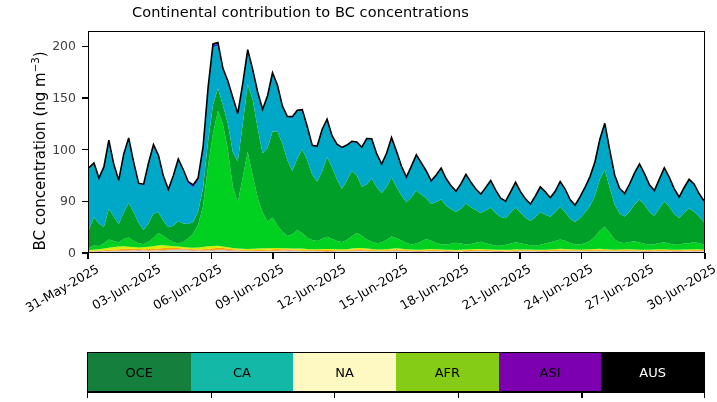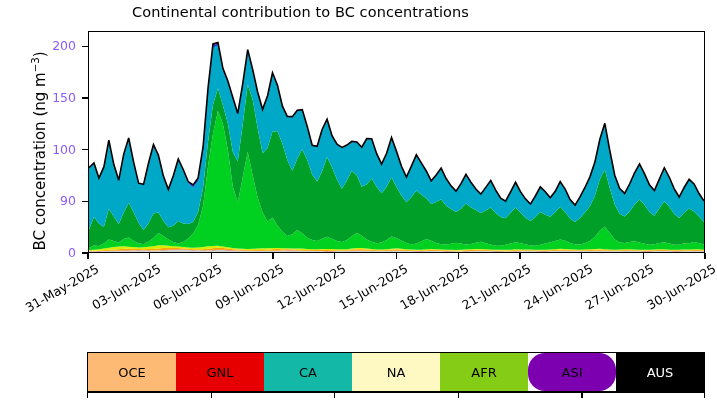--- a/index.html
+++ b/index.html
@@ -66,21 +66,21 @@
     position: absolute;
     right: 0;
     width: 6px;
     height: 1.3px;
     background: #000;
   }
   .ytick-label {
     position: absolute;
     text-align: right;
     font-size: 12.5px;
-    color: #8b5cf6;
+    color: #404040;
     width: 40px;
   }
   
   .xtick {
     position: absolute;
     width: 1.3px;
     height: 6px;
     background: #000;
   }
   .xtick-label {
@@ -191,26 +191,25 @@
         <path d="M 0.00 197.59 L 4.96 184.90 L 9.92 191.55 L 14.88 195.03 L 19.84 176.82 L 24.80 184.39 L 29.76 191.96 L 34.72 180.50 L 39.68 170.68 L 44.64 180.30 L 49.60 190.84 L 54.56 197.90 L 59.52 191.25 L 64.48 181.53 L 69.44 180.60 L 74.40 188.69 L 79.35 195.24 L 84.31 193.70 L 89.27 188.89 L 94.23 191.55 L 99.19 192.07 L 104.15 190.12 L 109.11 179.68 L 114.07 155.64 L 119.03 109.80 L 123.99 72.75 L 128.95 56.28 L 133.91 73.27 L 138.87 91.48 L 143.83 119.93 L 148.79 129.54 L 153.75 91.99 L 158.71 52.19 L 163.67 67.43 L 168.63 95.88 L 173.59 121.15 L 178.55 115.93 L 183.51 99.46 L 188.47 99.36 L 193.43 111.84 L 198.39 128.32 L 203.35 138.75 L 208.31 126.47 L 213.27 117.37 L 218.23 127.91 L 223.19 142.44 L 228.15 149.60 L 233.10 139.16 L 238.06 124.94 L 243.02 135.17 L 247.98 147.55 L 252.94 156.87 L 257.90 148.58 L 262.86 138.86 L 267.82 143.46 L 272.78 154.72 L 277.74 152.16 L 282.70 146.43 L 287.66 155.02 L 292.62 161.27 L 297.58 154.82 L 302.54 145.20 L 307.50 154.92 L 312.46 163.52 L 317.42 170.17 L 322.38 165.36 L 327.34 158.40 L 332.30 162.39 L 337.26 166.18 L 342.22 171.91 L 347.18 170.07 L 352.14 167.30 L 357.10 173.65 L 362.06 176.92 L 367.02 180.09 L 371.98 176.82 L 376.94 171.50 L 381.90 175.28 L 386.85 178.05 L 391.81 181.12 L 396.77 178.46 L 401.73 175.59 L 406.69 181.01 L 411.65 185.11 L 416.61 186.13 L 421.57 180.81 L 426.53 175.39 L 431.49 180.60 L 436.45 185.72 L 441.41 188.89 L 446.37 185.00 L 451.33 179.99 L 456.29 182.86 L 461.25 184.70 L 466.21 180.30 L 471.17 174.87 L 476.13 180.09 L 481.09 186.54 L 486.05 189.92 L 491.01 185.93 L 495.97 180.60 L 500.93 174.26 L 505.89 163.72 L 510.85 147.25 L 515.81 137.42 L 520.77 156.05 L 525.73 172.62 L 530.69 181.73 L 535.65 184.49 L 540.60 179.38 L 545.56 172.42 L 550.52 167.51 L 555.48 172.83 L 560.44 179.89 L 565.40 183.67 L 570.36 176.31 L 575.32 169.25 L 580.28 174.67 L 585.24 181.93 L 590.20 186.03 L 595.16 180.60 L 600.12 176.51 L 605.08 179.38 L 610.04 184.60 L 615.00 190.02 L 615.00 212.53 L 610.04 211.20 L 605.08 210.07 L 600.12 211.30 L 595.16 211.30 L 590.20 212.63 L 585.24 212.63 L 580.28 211.51 L 575.32 210.18 L 570.36 211.10 L 565.40 212.33 L 560.44 212.63 L 555.48 211.71 L 550.52 210.48 L 545.56 209.26 L 540.60 210.07 L 535.65 211.10 L 530.69 210.38 L 525.73 207.41 L 520.77 201.07 L 515.81 194.73 L 510.85 198.41 L 505.89 204.65 L 500.93 209.05 L 495.97 211.30 L 491.01 212.53 L 486.05 212.43 L 481.09 211.10 L 476.13 208.74 L 471.17 207.62 L 466.21 208.95 L 461.25 210.28 L 456.29 211.51 L 451.33 212.73 L 446.37 213.66 L 441.41 213.45 L 436.45 212.33 L 431.49 211.30 L 426.53 210.18 L 421.57 211.51 L 416.61 212.73 L 411.65 213.76 L 406.69 213.76 L 401.73 212.43 L 396.77 211.20 L 391.81 209.77 L 386.85 210.79 L 381.90 212.12 L 376.94 212.43 L 371.98 211.61 L 367.02 210.79 L 362.06 211.71 L 357.10 212.53 L 352.14 212.33 L 347.18 211.00 L 342.22 208.74 L 337.26 207.11 L 332.30 209.46 L 327.34 211.61 L 322.38 212.43 L 317.42 211.10 L 312.46 208.54 L 307.50 206.08 L 302.54 204.55 L 297.58 208.03 L 292.62 210.38 L 287.66 211.30 L 282.70 209.87 L 277.74 207.41 L 272.78 203.83 L 267.82 200.76 L 262.86 204.34 L 257.90 207.93 L 252.94 210.07 L 247.98 208.95 L 243.02 206.80 L 238.06 204.75 L 233.10 206.70 L 228.15 208.95 L 223.19 207.93 L 218.23 205.67 L 213.27 201.27 L 208.31 198.10 L 203.35 202.20 L 198.39 204.04 L 193.43 199.84 L 188.47 193.50 L 183.51 185.41 L 178.55 189.61 L 173.59 180.50 L 168.63 165.46 L 163.67 143.15 L 158.71 119.72 L 153.75 145.20 L 148.79 170.47 L 143.83 154.72 L 138.87 118.08 L 133.91 91.68 L 128.95 78.79 L 123.99 101.40 L 119.03 134.35 L 114.07 174.06 L 109.11 192.99 L 104.15 201.38 L 99.19 206.39 L 94.23 209.97 L 89.27 211.40 L 84.31 210.07 L 79.35 207.52 L 74.40 204.04 L 69.44 201.07 L 64.48 206.08 L 59.52 209.67 L 54.56 212.22 L 49.60 211.30 L 44.64 208.95 L 39.68 205.47 L 34.72 207.11 L 29.76 210.38 L 24.80 208.95 L 19.84 207.52 L 14.88 211.40 L 9.92 214.07 L 4.96 213.55 L 0.00 216.01 Z" fill="#00a028" stroke="none" shape-rendering="geometricPrecision"></path>
         <path d="M 0.00 136.20 L 4.96 131.69 L 9.92 146.53 L 14.88 135.68 L 19.84 109.28 L 24.80 133.23 L 29.76 148.99 L 34.72 123.20 L 39.68 107.24 L 44.64 131.18 L 49.60 151.95 L 54.56 152.87 L 59.52 131.90 L 64.48 113.99 L 69.44 125.35 L 74.40 145.71 L 79.35 158.40 L 84.31 144.59 L 89.27 127.50 L 94.23 138.34 L 99.19 151.13 L 104.15 155.33 L 109.11 148.99 L 114.07 118.80 L 119.03 60.68 L 123.99 15.45 L 128.95 13.30 L 133.91 38.47 L 138.87 50.55 L 143.83 66.72 L 148.79 82.47 L 153.75 53.11 L 158.71 19.44 L 163.67 38.78 L 168.63 61.09 L 173.59 78.18 L 178.55 64.77 L 183.51 42.16 L 188.47 54.33 L 193.43 75.00 L 198.39 85.34 L 203.35 85.54 L 208.31 79.40 L 213.27 78.48 L 218.23 95.16 L 223.19 113.79 L 228.15 114.81 L 233.10 98.23 L 238.06 88.10 L 243.02 104.47 L 247.98 112.76 L 252.94 115.93 L 257.90 113.79 L 262.86 110.20 L 267.82 110.72 L 272.78 115.83 L 277.74 107.13 L 282.70 107.54 L 287.66 122.28 L 292.62 132.61 L 297.58 122.07 L 302.54 106.32 L 307.50 120.13 L 312.46 134.87 L 317.42 145.61 L 322.38 134.66 L 327.34 123.61 L 332.30 131.69 L 337.26 139.57 L 342.22 149.40 L 347.18 143.46 L 352.14 136.60 L 357.10 147.04 L 362.06 154.41 L 367.02 159.63 L 371.98 152.26 L 376.94 142.85 L 381.90 150.73 L 386.85 157.58 L 391.81 162.70 L 396.77 155.94 L 401.73 148.99 L 406.69 158.50 L 411.65 166.69 L 416.61 169.76 L 421.57 160.34 L 426.53 150.83 L 431.49 160.14 L 436.45 167.30 L 441.41 172.52 L 446.37 164.54 L 451.33 155.43 L 456.29 160.34 L 461.25 166.28 L 466.21 159.83 L 471.17 150.32 L 476.13 157.58 L 481.09 168.12 L 486.05 173.54 L 491.01 165.46 L 495.97 156.05 L 500.93 145.61 L 505.89 130.98 L 510.85 108.36 L 515.81 92.40 L 520.77 119.21 L 525.73 143.97 L 530.69 157.17 L 535.65 161.98 L 540.60 152.77 L 545.56 141.72 L 550.52 132.72 L 555.48 142.13 L 560.44 153.28 L 565.40 159.12 L 570.36 147.66 L 575.32 136.50 L 580.28 146.02 L 585.24 157.38 L 590.20 165.56 L 595.16 156.05 L 600.12 147.86 L 605.08 152.77 L 610.04 162.08 L 615.00 169.55 L 615.00 190.02 L 610.04 184.60 L 605.08 179.38 L 600.12 176.51 L 595.16 180.60 L 590.20 186.03 L 585.24 181.93 L 580.28 174.67 L 575.32 169.25 L 570.36 176.31 L 565.40 183.67 L 560.44 179.89 L 555.48 172.83 L 550.52 167.51 L 545.56 172.42 L 540.60 179.38 L 535.65 184.49 L 530.69 181.73 L 525.73 172.62 L 520.77 156.05 L 515.81 137.42 L 510.85 147.25 L 505.89 163.72 L 500.93 174.26 L 495.97 180.60 L 491.01 185.93 L 486.05 189.92 L 481.09 186.54 L 476.13 180.09 L 471.17 174.87 L 466.21 180.30 L 461.25 184.70 L 456.29 182.86 L 451.33 179.99 L 446.37 185.00 L 441.41 188.89 L 436.45 185.72 L 431.49 180.60 L 426.53 175.39 L 421.57 180.81 L 416.61 186.13 L 411.65 185.11 L 406.69 181.01 L 401.73 175.59 L 396.77 178.46 L 391.81 181.12 L 386.85 178.05 L 381.90 175.28 L 376.94 171.50 L 371.98 176.82 L 367.02 180.09 L 362.06 176.92 L 357.10 173.65 L 352.14 167.30 L 347.18 170.07 L 342.22 171.91 L 337.26 166.18 L 332.30 162.39 L 327.34 158.40 L 322.38 165.36 L 317.42 170.17 L 312.46 163.52 L 307.50 154.92 L 302.54 145.20 L 297.58 154.82 L 292.62 161.27 L 287.66 155.02 L 282.70 146.43 L 277.74 152.16 L 272.78 154.72 L 267.82 143.46 L 262.86 138.86 L 257.90 148.58 L 252.94 156.87 L 247.98 147.55 L 243.02 135.17 L 238.06 124.94 L 233.10 139.16 L 228.15 149.60 L 223.19 142.44 L 218.23 127.91 L 213.27 117.37 L 208.31 126.47 L 203.35 138.75 L 198.39 128.32 L 193.43 111.84 L 188.47 99.36 L 183.51 99.46 L 178.55 115.93 L 173.59 121.15 L 168.63 95.88 L 163.67 67.43 L 158.71 52.19 L 153.75 91.99 L 148.79 129.54 L 143.83 119.93 L 138.87 91.48 L 133.91 73.27 L 128.95 56.28 L 123.99 72.75 L 119.03 109.80 L 114.07 155.64 L 109.11 179.68 L 104.15 190.12 L 99.19 192.07 L 94.23 191.55 L 89.27 188.89 L 84.31 193.70 L 79.35 195.24 L 74.40 188.69 L 69.44 180.60 L 64.48 181.53 L 59.52 191.25 L 54.56 197.90 L 49.60 190.84 L 44.64 180.30 L 39.68 170.68 L 34.72 180.50 L 29.76 191.96 L 24.80 184.39 L 19.84 176.82 L 14.88 195.03 L 9.92 191.55 L 4.96 184.90 L 0.00 197.59 Z" fill="#00a8c8" stroke="none" shape-rendering="geometricPrecision"></path>
         <path d="M 0.00 135.89 L 4.96 131.28 L 9.92 146.22 L 14.88 135.27 L 19.84 108.67 L 24.80 132.72 L 29.76 148.58 L 34.72 122.59 L 39.68 106.42 L 44.64 130.57 L 49.60 151.54 L 54.56 152.57 L 59.52 131.39 L 64.48 113.17 L 69.44 124.12 L 74.40 144.79 L 79.35 157.79 L 84.31 144.18 L 89.27 127.19 L 94.23 137.83 L 99.19 150.21 L 104.15 153.90 L 109.11 147.14 L 114.07 116.55 L 119.03 58.02 L 123.99 13.40 L 128.95 11.67 L 133.91 37.25 L 138.87 49.63 L 143.83 66.00 L 148.79 81.86 L 153.75 52.29 L 158.71 18.42 L 163.67 37.96 L 168.63 60.47 L 173.59 77.67 L 178.55 64.16 L 183.51 41.34 L 188.47 53.72 L 193.43 74.49 L 198.39 84.93 L 203.35 85.03 L 208.31 78.79 L 213.27 77.97 L 218.23 94.75 L 223.19 113.48 L 228.15 114.50 L 233.10 97.82 L 238.06 87.59 L 243.02 104.07 L 247.98 112.46 L 252.94 115.63 L 257.90 113.38 L 262.86 109.69 L 267.82 110.31 L 272.78 115.53 L 277.74 106.83 L 282.70 107.13 L 287.66 121.97 L 292.62 132.31 L 297.58 121.67 L 302.54 105.80 L 307.50 119.72 L 312.46 134.56 L 317.42 145.30 L 322.38 134.35 L 327.34 123.20 L 332.30 131.28 L 337.26 139.27 L 342.22 149.09 L 347.18 143.15 L 352.14 136.30 L 357.10 146.73 L 362.06 154.10 L 367.02 159.42 L 371.98 151.95 L 376.94 142.54 L 381.90 150.42 L 386.85 157.27 L 391.81 162.39 L 396.77 155.64 L 401.73 148.68 L 406.69 158.30 L 411.65 166.48 L 416.61 169.45 L 421.57 160.04 L 426.53 150.52 L 431.49 159.83 L 436.45 167.10 L 441.41 172.32 L 446.37 164.23 L 451.33 155.13 L 456.29 160.04 L 461.25 165.97 L 466.21 159.53 L 471.17 149.91 L 476.13 157.27 L 481.09 167.81 L 486.05 173.34 L 491.01 165.15 L 495.97 155.74 L 500.93 145.20 L 505.89 130.47 L 510.85 107.75 L 515.81 91.79 L 520.77 118.70 L 525.73 143.56 L 530.69 156.87 L 535.65 161.67 L 540.60 152.36 L 545.56 141.31 L 550.52 132.31 L 555.48 141.82 L 560.44 152.98 L 565.40 158.81 L 570.36 147.35 L 575.32 136.09 L 580.28 145.61 L 585.24 157.07 L 590.20 165.26 L 595.16 155.74 L 600.12 147.55 L 605.08 152.36 L 610.04 161.78 L 615.00 169.25 L 615.00 169.55 L 610.04 162.08 L 605.08 152.77 L 600.12 147.86 L 595.16 156.05 L 590.20 165.56 L 585.24 157.38 L 580.28 146.02 L 575.32 136.50 L 570.36 147.66 L 565.40 159.12 L 560.44 153.28 L 555.48 142.13 L 550.52 132.72 L 545.56 141.72 L 540.60 152.77 L 535.65 161.98 L 530.69 157.17 L 525.73 143.97 L 520.77 119.21 L 515.81 92.40 L 510.85 108.36 L 505.89 130.98 L 500.93 145.61 L 495.97 156.05 L 491.01 165.46 L 486.05 173.54 L 481.09 168.12 L 476.13 157.58 L 471.17 150.32 L 466.21 159.83 L 461.25 166.28 L 456.29 160.34 L 451.33 155.43 L 446.37 164.54 L 441.41 172.52 L 436.45 167.30 L 431.49 160.14 L 426.53 150.83 L 421.57 160.34 L 416.61 169.76 L 411.65 166.69 L 406.69 158.50 L 401.73 148.99 L 396.77 155.94 L 391.81 162.70 L 386.85 157.58 L 381.90 150.73 L 376.94 142.85 L 371.98 152.26 L 367.02 159.63 L 362.06 154.41 L 357.10 147.04 L 352.14 136.60 L 347.18 143.46 L 342.22 149.40 L 337.26 139.57 L 332.30 131.69 L 327.34 123.61 L 322.38 134.66 L 317.42 145.61 L 312.46 134.87 L 307.50 120.13 L 302.54 106.32 L 297.58 122.07 L 292.62 132.61 L 287.66 122.28 L 282.70 107.54 L 277.74 107.13 L 272.78 115.83 L 267.82 110.72 L 262.86 110.20 L 257.90 113.79 L 252.94 115.93 L 247.98 112.76 L 243.02 104.47 L 238.06 88.10 L 233.10 98.23 L 228.15 114.81 L 223.19 113.79 L 218.23 95.16 L 213.27 78.48 L 208.31 79.40 L 203.35 85.54 L 198.39 85.34 L 193.43 75.00 L 188.47 54.33 L 183.51 42.16 L 178.55 64.77 L 173.59 78.18 L 168.63 61.09 L 163.67 38.78 L 158.71 19.44 L 153.75 53.11 L 148.79 82.47 L 143.83 66.72 L 138.87 50.55 L 133.91 38.47 L 128.95 13.30 L 123.99 15.45 L 119.03 60.68 L 114.07 118.80 L 109.11 148.99 L 104.15 155.33 L 99.19 151.13 L 94.23 138.34 L 89.27 127.50 L 84.31 144.59 L 79.35 158.40 L 74.40 145.71 L 69.44 125.35 L 64.48 113.99 L 59.52 131.90 L 54.56 152.87 L 49.60 151.95 L 44.64 131.18 L 39.68 107.24 L 34.72 123.20 L 29.76 148.99 L 24.80 133.23 L 19.84 109.28 L 14.88 135.68 L 9.92 146.53 L 4.96 131.69 L 0.00 136.20 Z" fill="#0030e0" stroke="none" shape-rendering="geometricPrecision"></path>
         <path d="M 0.00 135.68 L 4.96 131.08 L 9.92 146.02 L 14.88 134.97 L 19.84 108.26 L 24.80 132.41 L 29.76 148.27 L 34.72 122.18 L 39.68 105.91 L 44.64 130.16 L 49.60 151.24 L 54.56 152.36 L 59.52 131.08 L 64.48 112.66 L 69.44 123.30 L 74.40 144.18 L 79.35 157.38 L 84.31 143.87 L 89.27 126.99 L 94.23 137.53 L 99.19 149.60 L 104.15 152.98 L 109.11 145.92 L 114.07 115.01 L 119.03 56.18 L 123.99 11.97 L 128.95 10.54 L 133.91 36.43 L 138.87 49.01 L 143.83 65.49 L 148.79 81.45 L 153.75 51.78 L 158.71 17.70 L 163.67 37.45 L 168.63 60.07 L 173.59 77.36 L 178.55 63.75 L 183.51 40.83 L 188.47 53.31 L 193.43 74.19 L 198.39 84.62 L 203.35 84.73 L 208.31 78.38 L 213.27 77.67 L 218.23 94.45 L 223.19 113.27 L 228.15 114.30 L 233.10 97.52 L 238.06 87.28 L 243.02 103.76 L 247.98 112.25 L 252.94 115.42 L 257.90 113.07 L 262.86 109.39 L 267.82 110.00 L 272.78 115.32 L 277.74 106.62 L 282.70 106.83 L 287.66 121.77 L 292.62 132.10 L 297.58 121.36 L 302.54 105.50 L 307.50 119.41 L 312.46 134.35 L 317.42 145.10 L 322.38 134.15 L 327.34 122.89 L 332.30 130.98 L 337.26 139.06 L 342.22 148.88 L 347.18 142.95 L 352.14 136.09 L 357.10 146.53 L 362.06 153.90 L 367.02 159.22 L 371.98 151.75 L 376.94 142.33 L 381.90 150.21 L 386.85 157.07 L 391.81 162.19 L 396.77 155.43 L 401.73 148.47 L 406.69 158.09 L 411.65 166.28 L 416.61 169.25 L 421.57 159.83 L 426.53 150.32 L 431.49 159.63 L 436.45 166.89 L 441.41 172.11 L 446.37 164.03 L 451.33 154.92 L 456.29 159.83 L 461.25 165.77 L 466.21 159.32 L 471.17 149.60 L 476.13 157.07 L 481.09 167.61 L 486.05 173.13 L 491.01 164.95 L 495.97 155.53 L 500.93 144.89 L 505.89 130.16 L 510.85 107.34 L 515.81 91.38 L 520.77 118.39 L 525.73 143.26 L 530.69 156.66 L 535.65 161.47 L 540.60 152.06 L 545.56 141.00 L 550.52 132.00 L 555.48 141.62 L 560.44 152.77 L 565.40 158.60 L 570.36 147.14 L 575.32 135.79 L 580.28 145.30 L 585.24 156.87 L 590.20 165.05 L 595.16 155.53 L 600.12 147.35 L 605.08 152.06 L 610.04 161.57 L 615.00 169.04 L 615.00 169.25 L 610.04 161.78 L 605.08 152.36 L 600.12 147.55 L 595.16 155.74 L 590.20 165.26 L 585.24 157.07 L 580.28 145.61 L 575.32 136.09 L 570.36 147.35 L 565.40 158.81 L 560.44 152.98 L 555.48 141.82 L 550.52 132.31 L 545.56 141.31 L 540.60 152.36 L 535.65 161.67 L 530.69 156.87 L 525.73 143.56 L 520.77 118.70 L 515.81 91.79 L 510.85 107.75 L 505.89 130.47 L 500.93 145.20 L 495.97 155.74 L 491.01 165.15 L 486.05 173.34 L 481.09 167.81 L 476.13 157.27 L 471.17 149.91 L 466.21 159.53 L 461.25 165.97 L 456.29 160.04 L 451.33 155.13 L 446.37 164.23 L 441.41 172.32 L 436.45 167.10 L 431.49 159.83 L 426.53 150.52 L 421.57 160.04 L 416.61 169.45 L 411.65 166.48 L 406.69 158.30 L 401.73 148.68 L 396.77 155.64 L 391.81 162.39 L 386.85 157.27 L 381.90 150.42 L 376.94 142.54 L 371.98 151.95 L 367.02 159.42 L 362.06 154.10 L 357.10 146.73 L 352.14 136.30 L 347.18 143.15 L 342.22 149.09 L 337.26 139.27 L 332.30 131.28 L 327.34 123.20 L 322.38 134.35 L 317.42 145.30 L 312.46 134.56 L 307.50 119.72 L 302.54 105.80 L 297.58 121.67 L 292.62 132.31 L 287.66 121.97 L 282.70 107.13 L 277.74 106.83 L 272.78 115.53 L 267.82 110.31 L 262.86 109.69 L 257.90 113.38 L 252.94 115.63 L 247.98 112.46 L 243.02 104.07 L 238.06 87.59 L 233.10 97.82 L 228.15 114.50 L 223.19 113.48 L 218.23 94.75 L 213.27 77.97 L 208.31 78.79 L 203.35 85.03 L 198.39 84.93 L 193.43 74.49 L 188.47 53.72 L 183.51 41.34 L 178.55 64.16 L 173.59 77.67 L 168.63 60.47 L 163.67 37.96 L 158.71 18.42 L 153.75 52.29 L 148.79 81.86 L 143.83 66.00 L 138.87 49.63 L 133.91 37.25 L 128.95 11.67 L 123.99 13.40 L 119.03 58.02 L 114.07 116.55 L 109.11 147.14 L 104.15 153.90 L 99.19 150.21 L 94.23 137.83 L 89.27 127.19 L 84.31 144.18 L 79.35 157.79 L 74.40 144.79 L 69.44 124.12 L 64.48 113.17 L 59.52 131.39 L 54.56 152.57 L 49.60 151.54 L 44.64 130.57 L 39.68 106.42 L 34.72 122.59 L 29.76 148.58 L 24.80 132.72 L 19.84 108.67 L 14.88 135.27 L 9.92 146.22 L 4.96 131.28 L 0.00 135.89 Z" fill="#7d00b0" stroke="none" shape-rendering="geometricPrecision"></path>
         <path d="M 0.00 135.63 L 4.96 131.03 L 9.92 145.97 L 14.88 134.92 L 19.84 108.21 L 24.80 132.36 L 29.76 148.22 L 34.72 122.13 L 39.68 105.86 L 44.64 130.11 L 49.60 151.19 L 54.56 152.31 L 59.52 131.03 L 64.48 112.61 L 69.44 123.25 L 74.40 144.13 L 79.35 157.33 L 84.31 143.82 L 89.27 126.93 L 94.23 137.47 L 99.19 149.55 L 104.15 152.93 L 109.11 145.87 L 114.07 114.96 L 119.03 56.13 L 123.99 11.92 L 128.95 10.49 L 133.91 36.38 L 138.87 48.96 L 143.83 65.44 L 148.79 81.40 L 153.75 51.73 L 158.71 17.65 L 163.67 37.40 L 168.63 60.01 L 173.59 77.31 L 178.55 63.70 L 183.51 40.78 L 188.47 53.26 L 193.43 74.13 L 198.39 84.57 L 203.35 84.67 L 208.31 78.33 L 213.27 77.61 L 218.23 94.40 L 223.19 113.22 L 228.15 114.25 L 233.10 97.47 L 238.06 87.23 L 243.02 103.71 L 247.98 112.20 L 252.94 115.37 L 257.90 113.02 L 262.86 109.33 L 267.82 109.95 L 272.78 115.27 L 277.74 106.57 L 282.70 106.78 L 287.66 121.72 L 292.62 132.05 L 297.58 121.31 L 302.54 105.45 L 307.50 119.36 L 312.46 134.30 L 317.42 145.05 L 322.38 134.10 L 327.34 122.84 L 332.30 130.93 L 337.26 139.01 L 342.22 148.83 L 347.18 142.90 L 352.14 136.04 L 357.10 146.48 L 362.06 153.85 L 367.02 159.17 L 371.98 151.70 L 376.94 142.28 L 381.90 150.16 L 386.85 157.02 L 391.81 162.13 L 396.77 155.38 L 401.73 148.42 L 406.69 158.04 L 411.65 166.23 L 416.61 169.20 L 421.57 159.78 L 426.53 150.27 L 431.49 159.58 L 436.45 166.84 L 441.41 172.06 L 446.37 163.98 L 451.33 154.87 L 456.29 159.78 L 461.25 165.72 L 466.21 159.27 L 471.17 149.55 L 476.13 157.02 L 481.09 167.56 L 486.05 173.08 L 491.01 164.90 L 495.97 155.48 L 500.93 144.84 L 505.89 130.11 L 510.85 107.29 L 515.81 91.33 L 520.77 118.34 L 525.73 143.20 L 530.69 156.61 L 535.65 161.42 L 540.60 152.00 L 545.56 140.95 L 550.52 131.95 L 555.48 141.57 L 560.44 152.72 L 565.40 158.55 L 570.36 147.09 L 575.32 135.73 L 580.28 145.25 L 585.24 156.81 L 590.20 165.00 L 595.16 155.48 L 600.12 147.30 L 605.08 152.00 L 610.04 161.52 L 615.00 168.99 L 615.00 169.04 L 610.04 161.57 L 605.08 152.06 L 600.12 147.35 L 595.16 155.53 L 590.20 165.05 L 585.24 156.87 L 580.28 145.30 L 575.32 135.79 L 570.36 147.14 L 565.40 158.60 L 560.44 152.77 L 555.48 141.62 L 550.52 132.00 L 545.56 141.00 L 540.60 152.06 L 535.65 161.47 L 530.69 156.66 L 525.73 143.26 L 520.77 118.39 L 515.81 91.38 L 510.85 107.34 L 505.89 130.16 L 500.93 144.89 L 495.97 155.53 L 491.01 164.95 L 486.05 173.13 L 481.09 167.61 L 476.13 157.07 L 471.17 149.60 L 466.21 159.32 L 461.25 165.77 L 456.29 159.83 L 451.33 154.92 L 446.37 164.03 L 441.41 172.11 L 436.45 166.89 L 431.49 159.63 L 426.53 150.32 L 421.57 159.83 L 416.61 169.25 L 411.65 166.28 L 406.69 158.09 L 401.73 148.47 L 396.77 155.43 L 391.81 162.19 L 386.85 157.07 L 381.90 150.21 L 376.94 142.33 L 371.98 151.75 L 367.02 159.22 L 362.06 153.90 L 357.10 146.53 L 352.14 136.09 L 347.18 142.95 L 342.22 148.88 L 337.26 139.06 L 332.30 130.98 L 327.34 122.89 L 322.38 134.15 L 317.42 145.10 L 312.46 134.35 L 307.50 119.41 L 302.54 105.50 L 297.58 121.36 L 292.62 132.10 L 287.66 121.77 L 282.70 106.83 L 277.74 106.62 L 272.78 115.32 L 267.82 110.00 L 262.86 109.39 L 257.90 113.07 L 252.94 115.42 L 247.98 112.25 L 243.02 103.76 L 238.06 87.28 L 233.10 97.52 L 228.15 114.30 L 223.19 113.27 L 218.23 94.45 L 213.27 77.67 L 208.31 78.38 L 203.35 84.73 L 198.39 84.62 L 193.43 74.19 L 188.47 53.31 L 183.51 40.83 L 178.55 63.75 L 173.59 77.36 L 168.63 60.07 L 163.67 37.45 L 158.71 17.70 L 153.75 51.78 L 148.79 81.45 L 143.83 65.49 L 138.87 49.01 L 133.91 36.43 L 128.95 10.54 L 123.99 11.97 L 119.03 56.18 L 114.07 115.01 L 109.11 145.92 L 104.15 152.98 L 99.19 149.60 L 94.23 137.53 L 89.27 126.99 L 84.31 143.87 L 79.35 157.38 L 74.40 144.18 L 69.44 123.30 L 64.48 112.66 L 59.52 131.08 L 54.56 152.36 L 49.60 151.24 L 44.64 130.16 L 39.68 105.91 L 34.72 122.18 L 29.76 148.27 L 24.80 132.41 L 19.84 108.26 L 14.88 134.97 L 9.92 146.02 L 4.96 131.08 L 0.00 135.68 Z" fill="#000000" stroke="none" shape-rendering="geometricPrecision"></path>
         <path d="M 0.00 135.63 L 4.96 131.03 L 9.92 145.97 L 14.88 134.92 L 19.84 108.21 L 24.80 132.36 L 29.76 148.22 L 34.72 122.13 L 39.68 105.86 L 44.64 130.11 L 49.60 151.19 L 54.56 152.31 L 59.52 131.03 L 64.48 112.61 L 69.44 123.25 L 74.40 144.13 L 79.35 157.33 L 84.31 143.82 L 89.27 126.93 L 94.23 137.47 L 99.19 149.55 L 104.15 152.93 L 109.11 145.87 L 114.07 114.96 L 119.03 56.13 L 123.99 11.92 L 128.95 10.49 L 133.91 36.38 L 138.87 48.96 L 143.83 65.44 L 148.79 81.40 L 153.75 51.73 L 158.71 17.65 L 163.67 37.40 L 168.63 60.01 L 173.59 77.31 L 178.55 63.70 L 183.51 40.78 L 188.47 53.26 L 193.43 74.13 L 198.39 84.57 L 203.35 84.67 L 208.31 78.33 L 213.27 77.61 L 218.23 94.40 L 223.19 113.22 L 228.15 114.25 L 233.10 97.47 L 238.06 87.23 L 243.02 103.71 L 247.98 112.20 L 252.94 115.37 L 257.90 113.02 L 262.86 109.33 L 267.82 109.95 L 272.78 115.27 L 277.74 106.57 L 282.70 106.78 L 287.66 121.72 L 292.62 132.05 L 297.58 121.31 L 302.54 105.45 L 307.50 119.36 L 312.46 134.30 L 317.42 145.05 L 322.38 134.10 L 327.34 122.84 L 332.30 130.93 L 337.26 139.01 L 342.22 148.83 L 347.18 142.90 L 352.14 136.04 L 357.10 146.48 L 362.06 153.85 L 367.02 159.17 L 371.98 151.70 L 376.94 142.28 L 381.90 150.16 L 386.85 157.02 L 391.81 162.13 L 396.77 155.38 L 401.73 148.42 L 406.69 158.04 L 411.65 166.23 L 416.61 169.20 L 421.57 159.78 L 426.53 150.27 L 431.49 159.58 L 436.45 166.84 L 441.41 172.06 L 446.37 163.98 L 451.33 154.87 L 456.29 159.78 L 461.25 165.72 L 466.21 159.27 L 471.17 149.55 L 476.13 157.02 L 481.09 167.56 L 486.05 173.08 L 491.01 164.90 L 495.97 155.48 L 500.93 144.84 L 505.89 130.11 L 510.85 107.29 L 515.81 91.33 L 520.77 118.34 L 525.73 143.20 L 530.69 156.61 L 535.65 161.42 L 540.60 152.00 L 545.56 140.95 L 550.52 131.95 L 555.48 141.57 L 560.44 152.72 L 565.40 158.55 L 570.36 147.09 L 575.32 135.73 L 580.28 145.25 L 585.24 156.81 L 590.20 165.00 L 595.16 155.48 L 600.12 147.30 L 605.08 152.00 L 610.04 161.52 L 615.00 168.99" fill="none" stroke="#000000" stroke-width="1.6" vector-effect="non-scaling-stroke"></path>
       </svg>
   </div>
 
   <div id="legend">
-      <div class="legend-cell" style="background: #fdba74; color: rgb(0, 0, 0);">OCE</div>
-      <div class="legend-cell" style="background: rgb(230, 0, 0); color: rgb(0, 0, 0); border-left: 0px;">GNL</div>
+      <div class="legend-cell" style="background: #15803d; color: rgb(0, 0, 0);">OCE</div>
       <div class="legend-cell" style="background: #14b8a6; color: rgb(0, 0, 0); border-left: 0px;">CA</div>
       <div class="legend-cell" style="background: #fef9c3; color: rgb(0, 0, 0); border-left: 0px;">NA</div>
       <div class="legend-cell" style="background: #84cc16; color: rgb(0, 0, 0); border-left: 0px;">AFR</div>
-      <div class="legend-cell" style="background: rgb(125, 0, 176); color: rgb(0, 0, 0); border-left: 0px; border-radius: 17px;">ASI</div>
+      <div class="legend-cell" style="background: rgb(125, 0, 176); color: rgb(0, 0, 0); border-left: 0px;">ASI</div>
       <div class="legend-cell" style="background: rgb(0, 0, 0); color: rgb(255, 255, 255); border-left: 0px;">AUS</div>
     </div>
   <div id="legend-axis">
     <div class="seg"></div>
   <div class="ltick" style="left: 0px;"></div>
       <div class="ltick" style="left: 123.6px;"></div>
       <div class="ltick" style="left: 247.2px;"></div>
       <div class="ltick" style="left: 370.8px;"></div>
       <div class="ltick" style="left: 494.4px;"></div>
       <div class="ltick" style="left: 616.7px;"></div>

